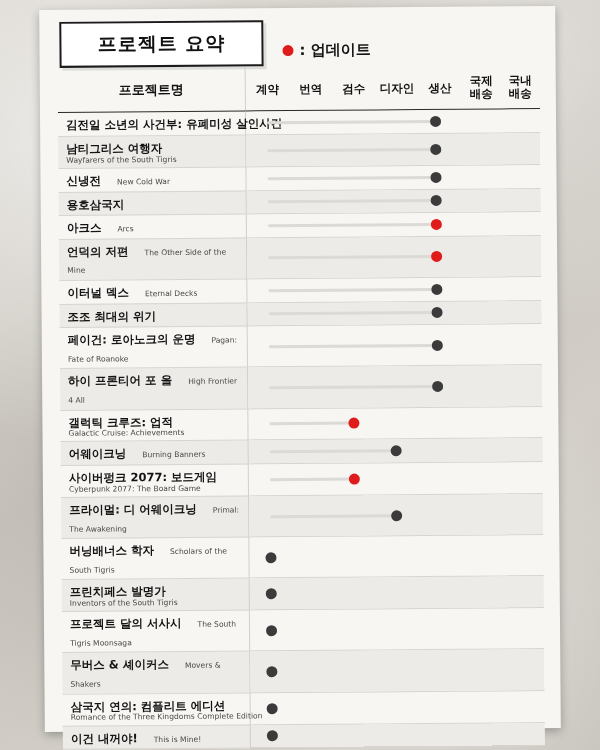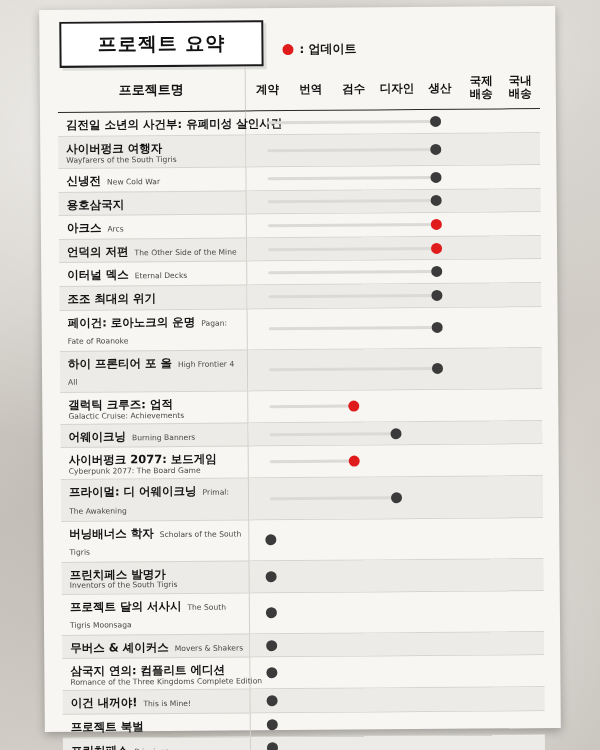--- a/index.html
+++ b/index.html
@@ -68,21 +68,21 @@
     gap: 6px;
   }
   .legend-dot {
     width: 11px;
     height: 11px;
     border-radius: 50%;
     background: #e01b1b;
     display: inline-block;
   }
   .legend-label {
-    font-size: 12px;
+    font-size: 15px;
     font-weight: bold;
     color: #141414;
   }
   table.sheet {
     position: absolute;
     left: 18px;
     top: 59px;
     width: 482px;
     border-collapse: collapse;
     table-layout: fixed;
@@ -125,21 +125,21 @@
     white-space: nowrap;
   }
   .en {
     font-size: 7.6px;
     color: #4a4a4a;
     white-space: nowrap;
   }
   .inline-en {
     font-size: 7.6px;
     color: #4a4a4a;
-    margin-left: 6px;
+    margin-left: 16px;
     font-weight: normal;
   }
   .namewrap { display: block; }
   
   .track-area {
     position: absolute;
     left: 0;
     right: 0;
     top: 0;
     bottom: 0;
@@ -207,21 +207,21 @@
             </td>
             <td class="track-cell" colspan="7">
               <div class="track-area">
                 <div class="track-line" style="left: 7.14286%; width: 57.1429%;"></div>
                 <div class="marker dark" style="left: 64.2857%;"></div>
               </div>
             </td>
           </tr>
           <tr class="alt">
             <td class="name-cell">
-              <span class="namewrap"><span class="kr">사이버펑크 여행자</span><span class="en" style="display: block;">Wayfarers of the South Tigris</span></span>
+              <span class="namewrap"><span class="kr">남티그리스 여행자</span><span class="en" style="display: block;">Wayfarers of the South Tigris</span></span>
             </td>
             <td class="track-cell" colspan="7">
               <div class="track-area">
                 <div class="track-line" style="left: 7.14286%; width: 57.1429%;"></div>
                 <div class="marker dark" style="left: 64.2857%;"></div>
               </div>
             </td>
           </tr>
           <tr>
             <td class="name-cell">

